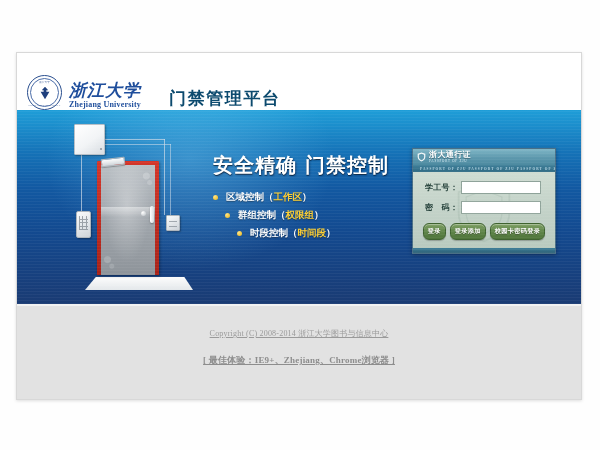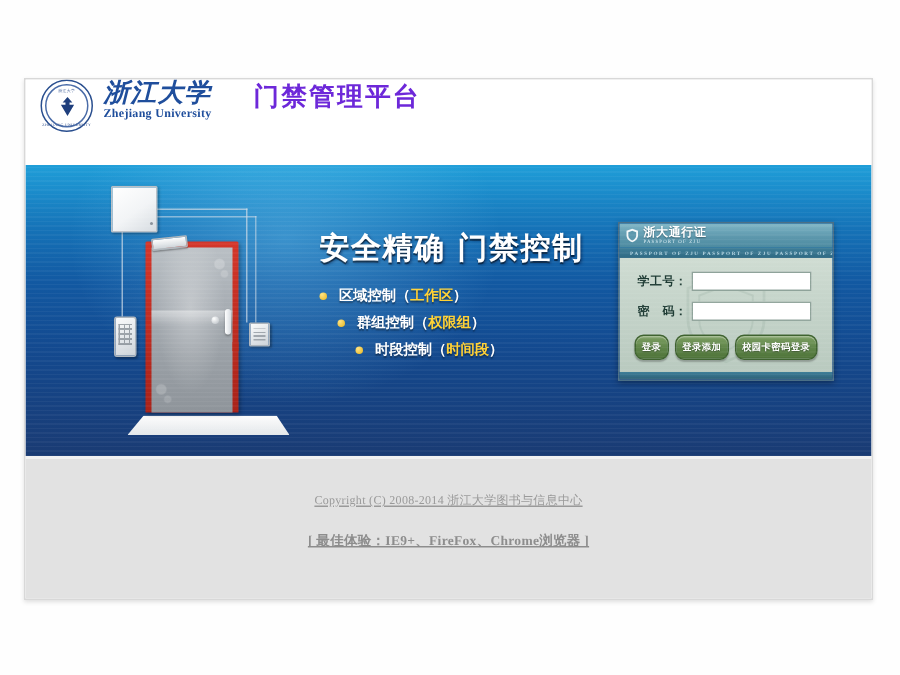--- a/index.html
+++ b/index.html
@@ -32,21 +32,21 @@
     box-sizing: border-box;
     overflow: hidden;
   }
 
   
   .site-header {
     position: relative;
     height: 57px;
     background: #ffffff;
     display: flex;
-    align-items: flex-start;
+    align-items: flex-end;
     padding-left: 10px;
     box-sizing: border-box;
   }
 
   .logo-seal {
     width: 35px;
     height: 35px;
     flex: 0 0 35px;
     position: relative;
   }
@@ -105,21 +105,21 @@
     color: #1f4e9c;
     letter-spacing: 0.2px;
     line-height: 1.1;
     margin-top: 1px;
   }
 
   .platform-title {
     margin-left: 28px;
     font-size: 17px;
     font-weight: bold;
-    color: #6d28d9;
+    color: #0c4a6e;
     letter-spacing: 1.6px;
     font-family: "DejaVu Sans", sans-serif;
   }
 
   
   .banner {
     position: relative;
     height: 194px;
     background:
       linear-gradient(180deg,
@@ -666,17 +666,17 @@
             <button class="panel-button">校园卡密码登录</button>
           </div>
         </div>
 
         <div class="panel-footer-strip"></div>
       </div>
     </div>
 
     <div class="site-footer">
       <div class="footer-line footer-copyright">Copyright (C) 2008-2014 浙江大学图书与信息中心</div>
-      <div class="footer-line footer-browsers">[ 最佳体验：IE9+、FireFox、Chrome浏览器 ]</div>
+      <div class="footer-line footer-browsers">[ 最佳体验：IE9+、Zhejiang、Chrome浏览器 ]</div>
     </div>
 
   </div>
 </div>
 
 </body></html>

